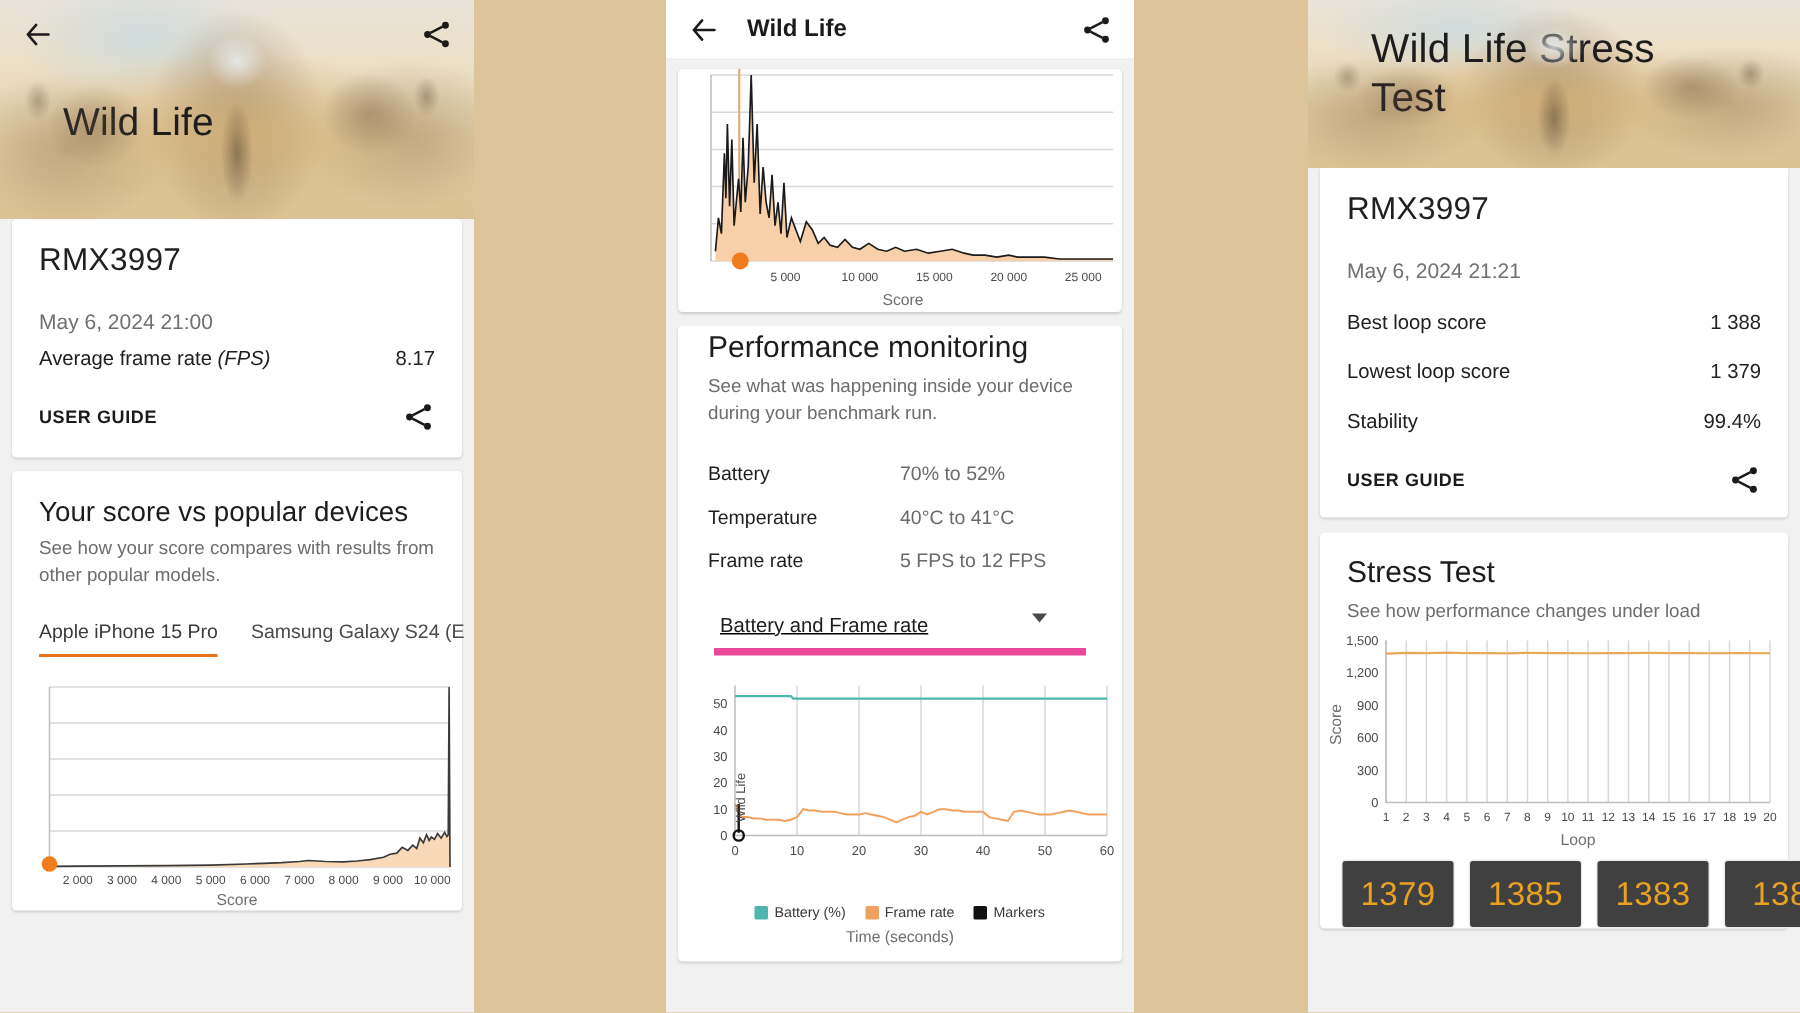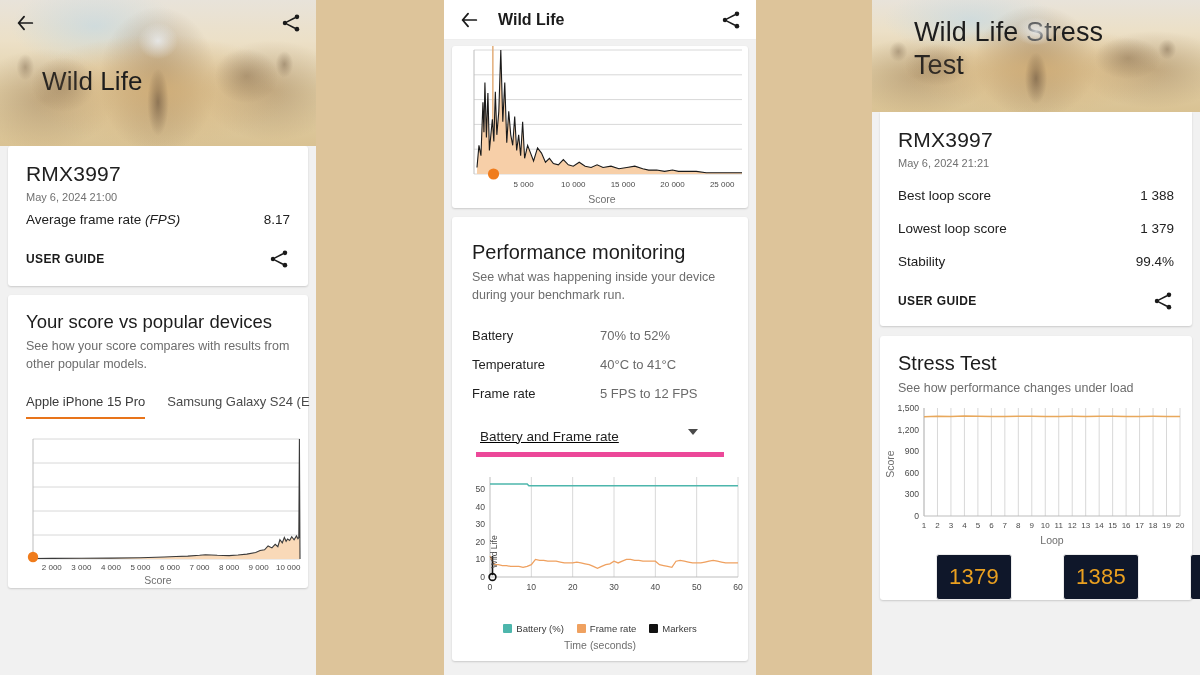--- a/index.html
+++ b/index.html
@@ -59,21 +59,21 @@
 
   
   .card {
     background: #fff; border-radius: 3px; margin: 0 8px 9px 8px;
     box-shadow: 0 1px 2px rgba(0,0,0,.16);
   }
   .card.flush-top { margin-top: 0; border-radius: 0 0 3px 3px; }
   .card-pad { padding: 16px 18px 14px 18px; }
 
   .device-name { font-size: 21px; color: #202020; font-weight: 400; letter-spacing: .2px; }
-  .device-date { font-size: 11px; color: #707070; margin-top: 5px; }
+  .device-date { font-size: 14px; color: #707070; margin-top: 20px; }
 
   .kv {
     display: flex; align-items: baseline; justify-content: space-between;
     padding: 9px 0; font-size: 13.5px; color: #252525;
   }
   .kv .k { color: #202020; }
   .kv .v { color: #222; font-size: 13.5px; }
   .kv .v.big { color: #e8741a; font-size: 27px; font-weight: 400; letter-spacing: .5px; }
   .kv .k em { }
 
@@ -117,24 +117,24 @@
   .caret { width: 0; height: 0; border-left: 5.5px solid transparent; border-right: 5.5px solid transparent; border-top: 6px solid #4a4a4a; margin-right: 22px; }
 
   
   .legend { display: flex; justify-content: center; gap: 13px; margin-top: 2px; }
   .legend-item { display: flex; align-items: center; gap: 4px; font-size: 9.5px; color: #3a3a3a; }
   .sw { width: 9px; height: 9px; border-radius: 1px; }
 
   
   .loop-tiles { display: flex; gap: 9px; padding: 6px 0 0 0; }
   .loop-tile {
-    flex: 0 0 auto; width: 76px; height: 46px; background: #0f172a;
+    flex: 0 0 auto; width: 76px; height: 46px; background: #404040;
     border: 1px solid #ececec; border-radius: 3px;
     display: flex; align-items: center; justify-content: center;
-    font-size: 22px; color: #eaa020; letter-spacing: .3px; margin-left: 42px;
+    font-size: 22px; color: #eaa020; letter-spacing: .3px;
   }
 </style>
 </head>
 <body>
 
 <div id="stage">
 
   <div class="panel" id="panel-left">
 
     <div class="hero" style="height:146px;">
@@ -286,21 +286,21 @@
               <text class="tick-label sm" x="170.88888888888889" y="141" text-anchor="middle">15 000</text>
               <text class="tick-label sm" x="220.5185185185185" y="141" text-anchor="middle">20 000</text>
               <text class="tick-label sm" x="270.14814814814815" y="141" text-anchor="middle">25 000</text>
             </g>
           <text class="axis-label" x="150" y="157" text-anchor="middle">Score</text>
         </svg>
       </div>
     </div>
 
     <div class="card">
-      <div class="card-pad" style="padding:24px 20px 12px 20px;">
+      <div class="card-pad" style="padding:4px 20px 12px 20px;">
         <div class="sec-title" style="font-size:20px;">Performance monitoring</div>
         <div class="sec-sub">See what was happening inside your device during your benchmark run.</div>
 
         <div style="margin-top:16px;">
           <div class="perf-row">
             <span class="pk">Battery</span>
             <span class="pv">70% to 52%</span>
           </div>
           <div class="perf-row">
             <span class="pk">Temperature</span>

